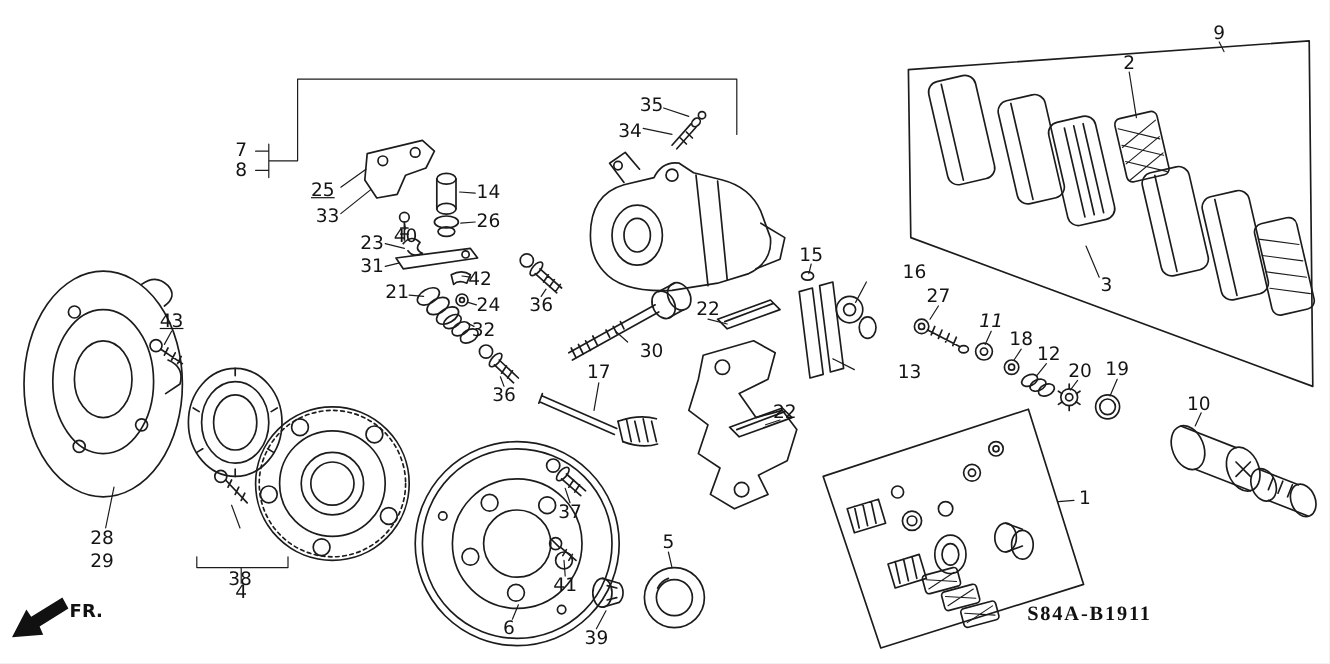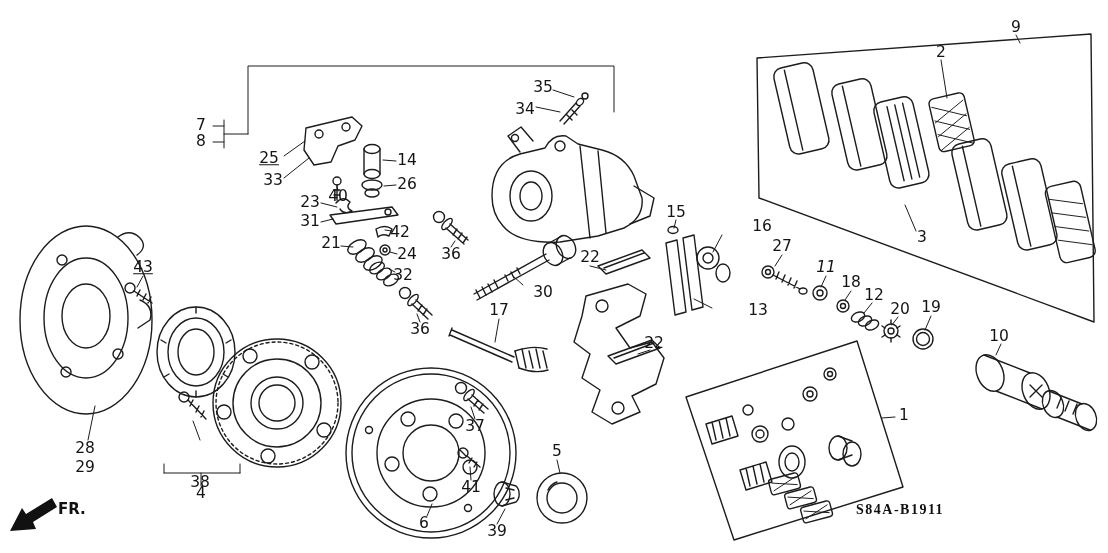--- a/index.html
+++ b/index.html
@@ -9,21 +9,21 @@
   }
   .stage svg{position:absolute;left:0;top:0;}
   .callout{
     position:absolute;transform:translate(-50%,-50%);
     font-size:15.5px;color:#141414;line-height:1;white-space:nowrap;
     font-family:"DejaVu Sans", sans-serif;
   }
   .diagram-code{
     position:absolute;left:856px;top:502px;
     font-family:"Liberation Serif", serif;font-weight:bold;
-    font-size:14px;letter-spacing:1.5px;color:#111;
+    font-size:17px;letter-spacing:1.5px;color:#111;
   }
 </style>
 </head>
 <body>
 
 <div class="stage">
 
 <svg width="1108" height="553" viewBox="0 0 1108 553" xmlns="http://www.w3.org/2000/svg">
 <g fill="none" stroke="#1c1c1c" stroke-width="1.4" stroke-linejoin="round" stroke-linecap="round">
 

